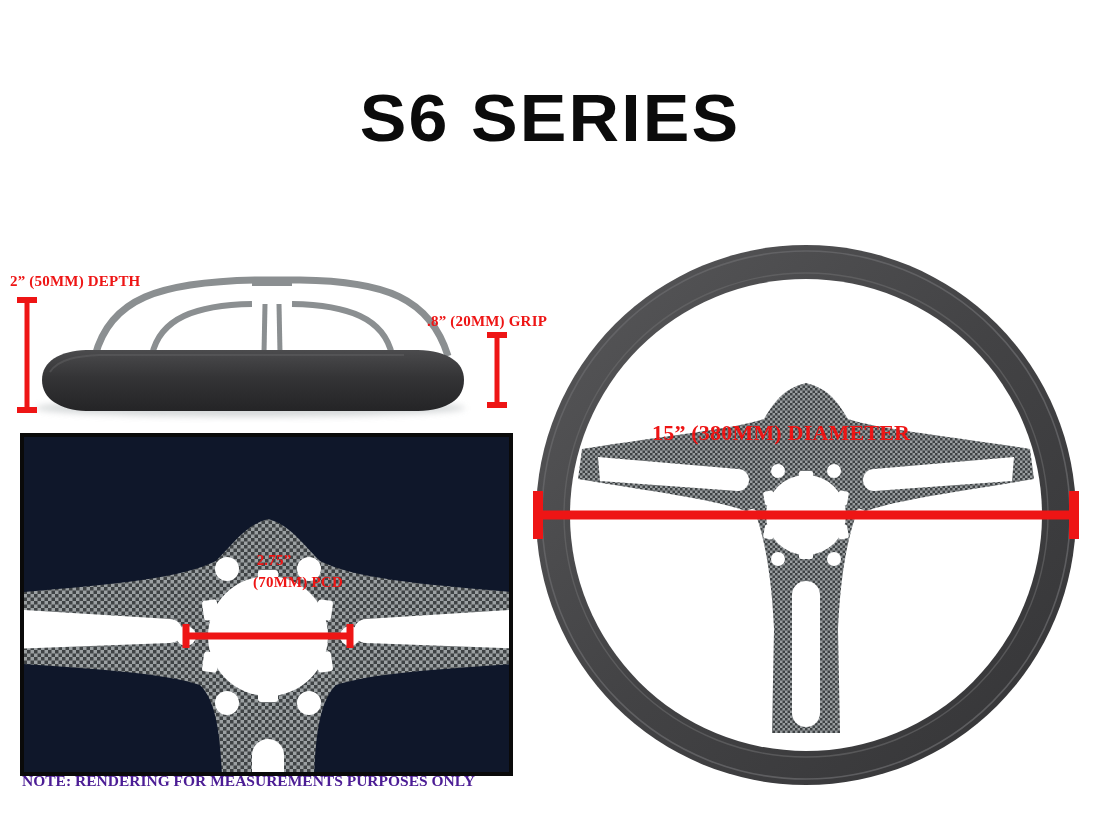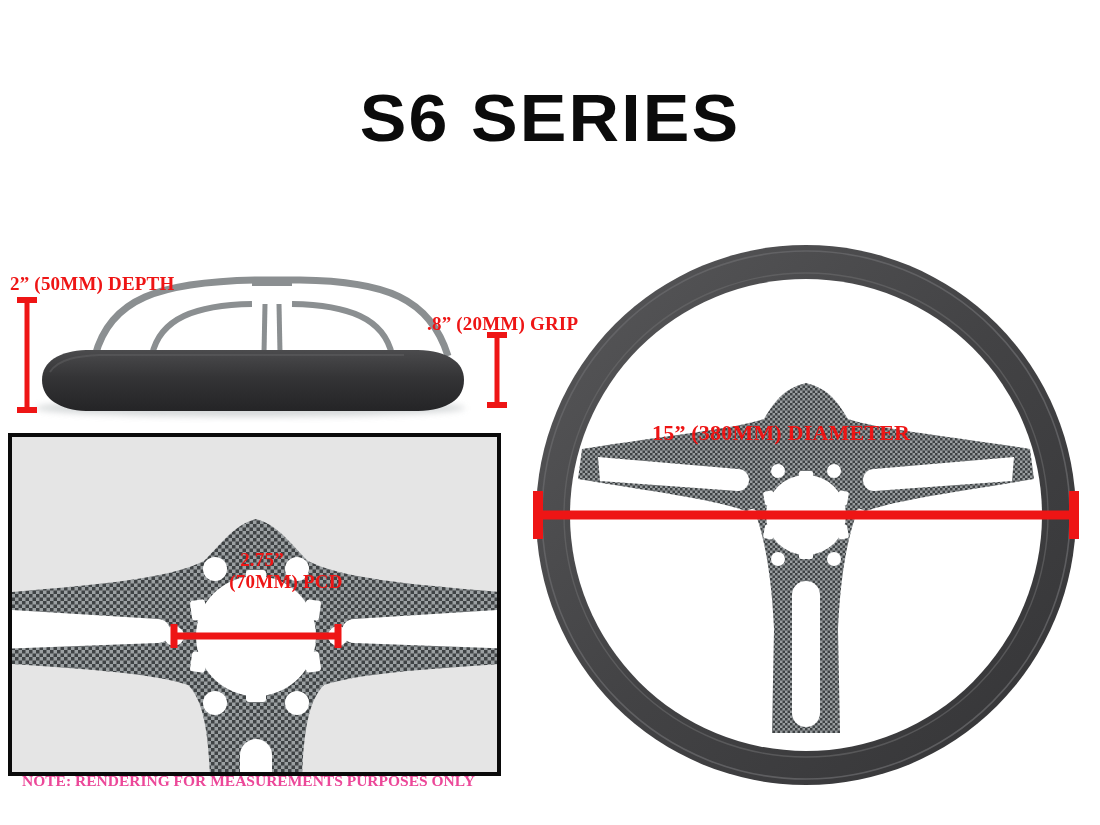--- a/index.html
+++ b/index.html
@@ -25,41 +25,41 @@
     transform-origin:50% 50%;
     white-space:nowrap;
   }
 
   
   .dim-label{
     position:absolute;
     color:#ee1515;
     font-family:"Liberation Serif", serif;
     font-weight:bold;
-    font-size:19px;
+    font-size:15px;
     white-space:nowrap;
     letter-spacing:.2px;
   }
   .dim-label.two-line{line-height:22px;text-align:center;}
 
   
   #note{
     position:absolute;left:22px;top:744px;
     font-family:"Liberation Serif", serif;
     font-weight:bold;
     font-size:15.5px;
-    color:#ec4899;
+    color:#4c1d95;
     white-space:nowrap;
   }
 
   
   #detail-box{
-    position:absolute;left:8px;top:405px;width:485px;height:335px;
+    position:absolute;left:20px;top:405px;width:485px;height:335px;
     border:4px solid #0a0a0a;
-    background:#e5e5e5;
+    background:#0f172a;
     overflow:hidden;
   }
   #detail-box svg{position:absolute;left:-4px;top:-4px;}
 
   .svg-layer{position:absolute;}
 </style>
 </head>
 <body>
 
 <div id="stage">

